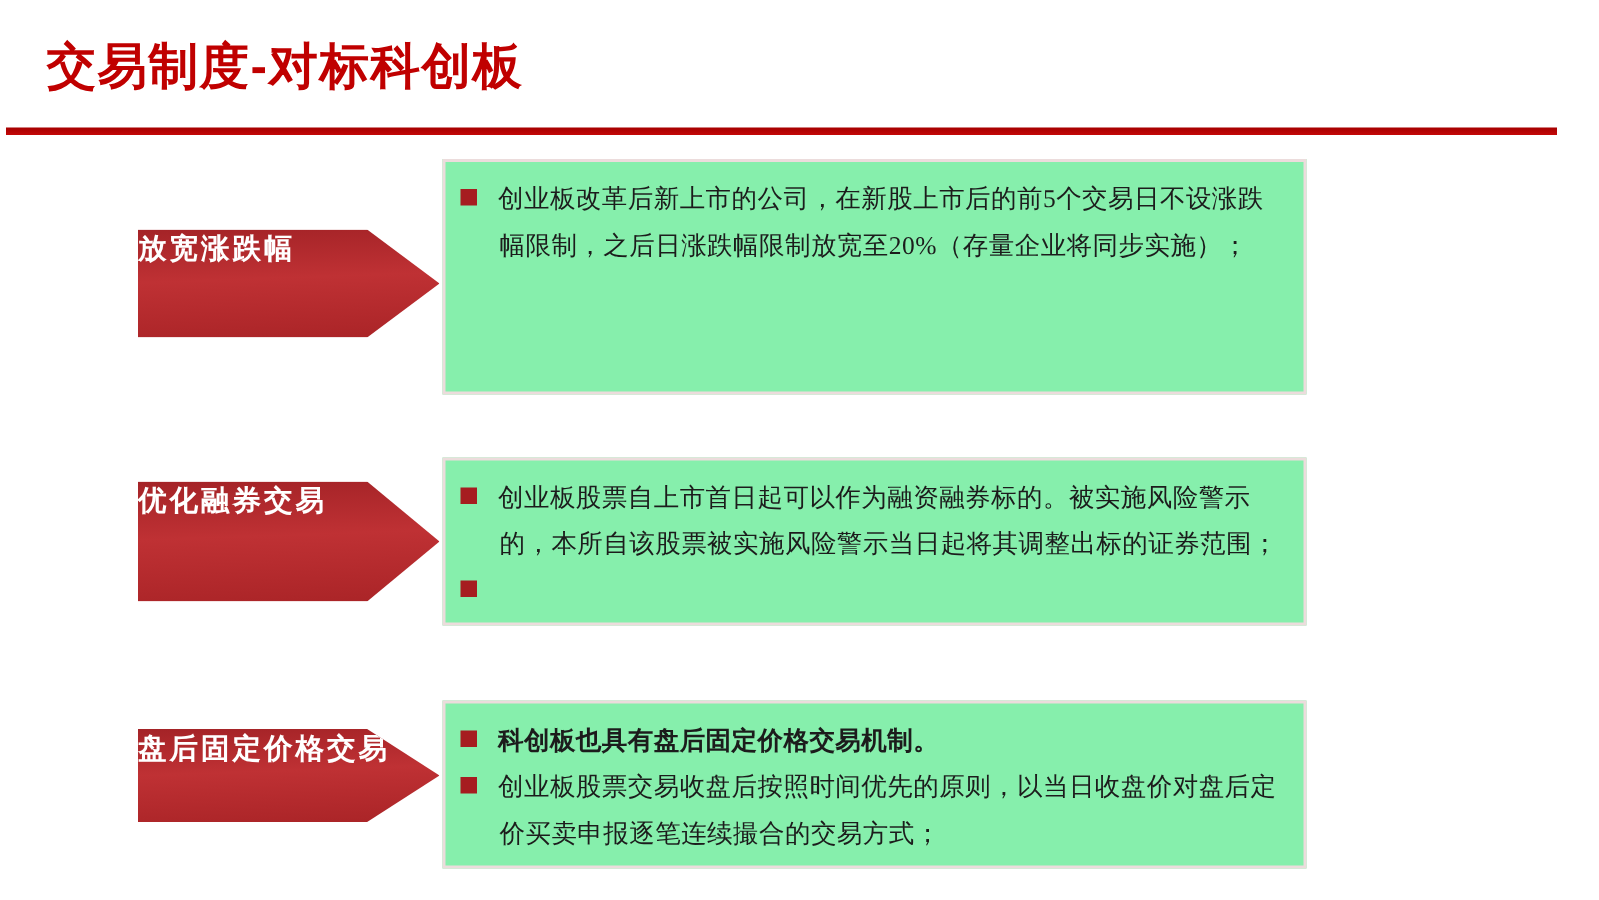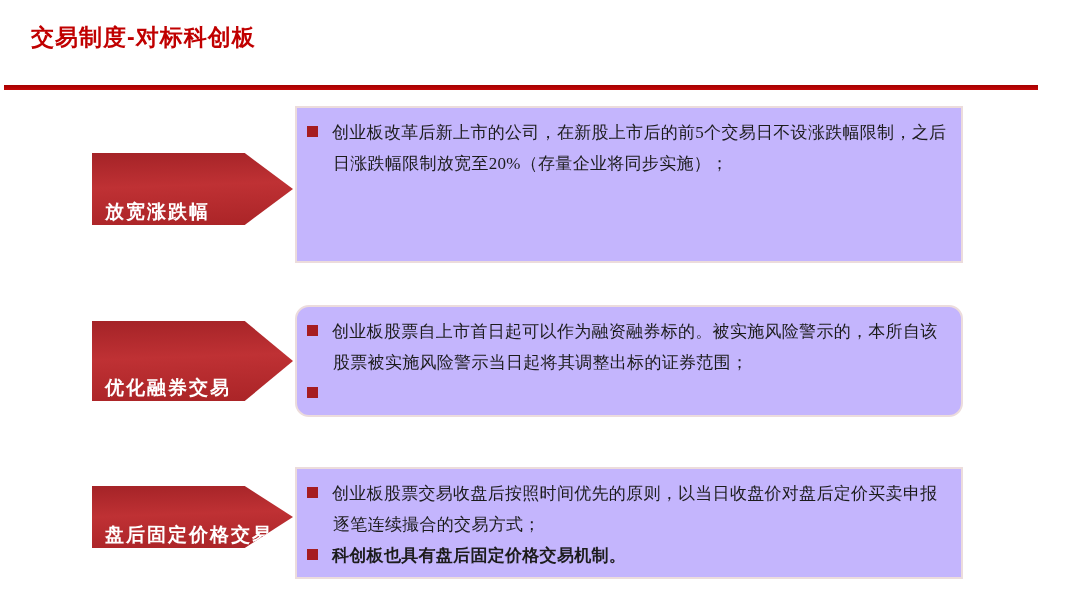--- a/index.html
+++ b/index.html
@@ -14,21 +14,21 @@
     background: #ffffff;
     overflow: hidden;
   }
 
   
   .slide-title {
     position: absolute;
     left: 31px;
     top: 22px;
     margin: 0;
-    font-size: 23px;
+    font-size: 33px;
     font-weight: 800;
     letter-spacing: 1px;
     color: #c00000;
     font-family: "Liberation Sans", "DejaVu Sans", sans-serif;
   }
   .title-rule {
     position: absolute;
     left: 4px;
     top: 85px;
     width: 1034px;
@@ -36,35 +36,34 @@
     background: linear-gradient(180deg, #a50000 0%, #c40808 100%);
   }
 
   
   .arrow {
     position: absolute;
     left: 92px;
     background: linear-gradient(178deg, #a42327 0%, #bf3134 45%, #aa2427 100%);
     clip-path: polygon(0 0, 76% 0, 100% 50%, 76% 100%, 0 100%);
     display: flex;
-    align-items: flex-end;
+    align-items: flex-start;
     color: #ffffff;
     font-family: "Liberation Serif", "DejaVu Serif", serif;
     font-weight: 700;
     font-size: 19px;
     letter-spacing: 2px;
-    padding-left: 13px;
     box-sizing: border-box;
   }
   .content-box {
     position: absolute;
     left: 295px;
-    width: 668px;
+    width: 576px;
     box-sizing: border-box;
-    background: #c4b5fd;
+    background: #86efac;
     border: 2px solid #ecdcdc;
     padding: 9px 14px 6px 10px;
   }
   .bullet-list {
     list-style: none;
     margin: 0;
     padding: 0;
   }
   .bullet-item {
     font-family: "Liberation Serif", "DejaVu Serif", serif;
@@ -84,21 +83,21 @@
     margin-right: 14px;
     vertical-align: 1px;
     text-indent: 0;
   }
 
   
   #arrow-0 { top: 153px; width: 201px; height: 72px; }
   #arrow-1 { top: 321px; width: 201px; height: 80px; }
   #arrow-2 { top: 486px; width: 201px; height: 62px; }
   #box-0   { top: 106px; min-height: 157px; }
-  #box-1   { top: 305px; min-height: 102px; border-radius: 14px; }
+  #box-1   { top: 305px; min-height: 102px; }
   #box-2   { top: 467px; min-height: 101px; }
 </style>
 </head>
 <body>
 
 <div class="slide">
 
   <h1 class="slide-title">交易制度-对标科创板</h1>
   <div class="title-rule"></div>
 
@@ -119,18 +118,18 @@
       <li class="bullet-item"><span class="bullet-square"></span><span>创业板股票自上市首日起可以作为融资融券标的。被实施风险警示的，本所自该股票被实施风险警示当日起将其调整出标的证券范围；</span></li>
       <li class="bullet-item bold"><span class="bullet-square"></span></li>
     </ul>
   </div>
 
   <div class="arrow" id="arrow-2">
     <span>盘后固定价格交易</span>
   </div>
   <div class="content-box" id="box-2">
     <ul class="bullet-list">
+      <li class="bullet-item bold"><span class="bullet-square"></span><span>科创板也具有盘后固定价格交易机制。</span></li>
       <li class="bullet-item"><span class="bullet-square"></span><span>创业板股票交易收盘后按照时间优先的原则，以当日收盘价对盘后定价买卖申报逐笔连续撮合的交易方式；</span></li>
-      <li class="bullet-item bold"><span class="bullet-square"></span><span>科创板也具有盘后固定价格交易机制。</span></li>
     </ul>
   </div>
 
 </div>
 
 </body></html>

